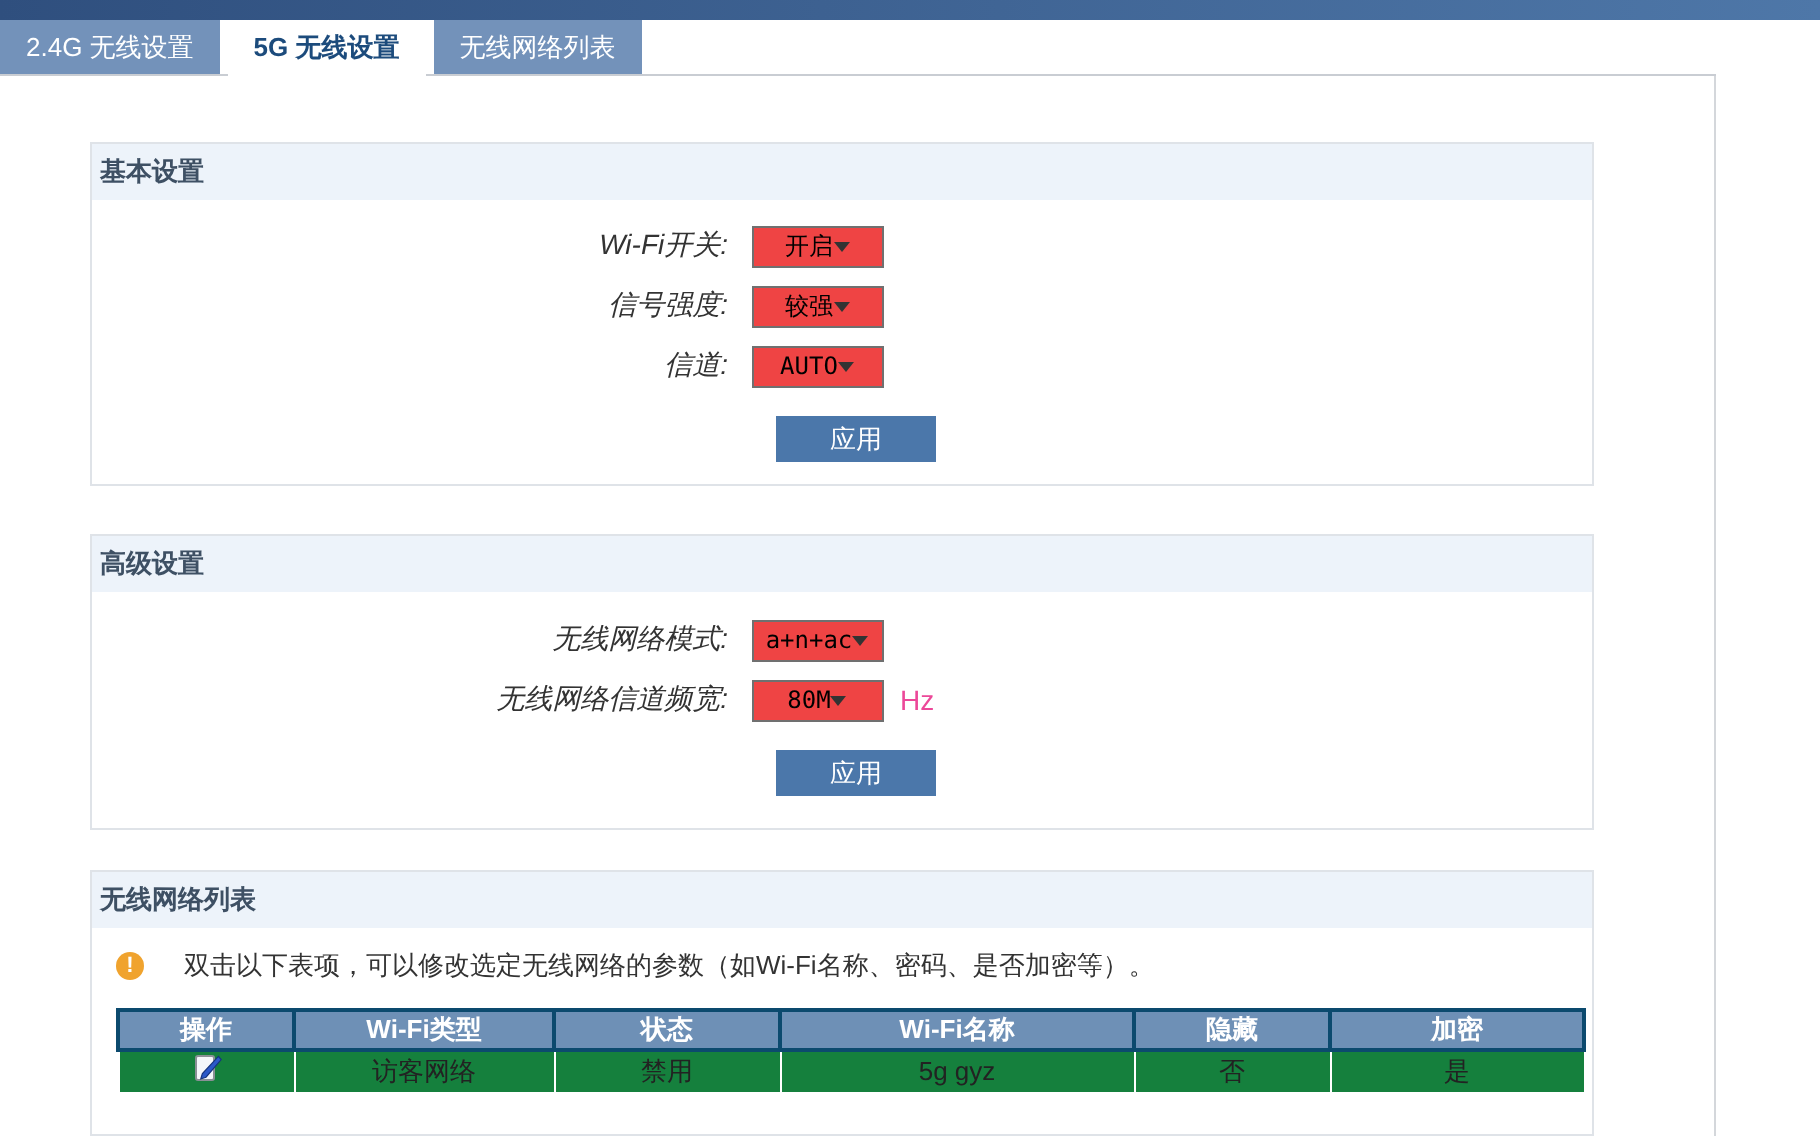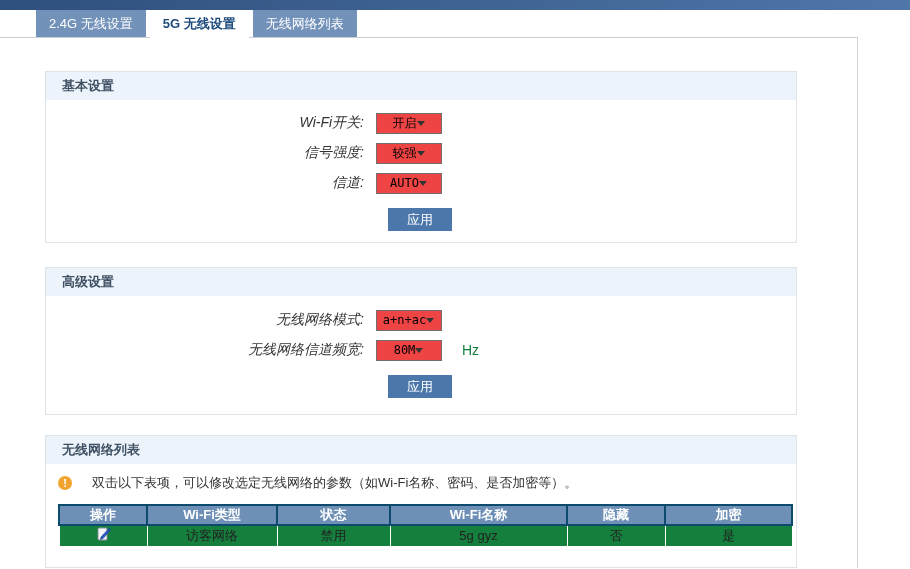--- a/index.html
+++ b/index.html
@@ -4,51 +4,51 @@
 <style>
   * { margin:0; padding:0; box-sizing:border-box; }
   html,body { width:910px; height:569px; overflow:hidden; background:#fff;
     font-family:"Liberation Sans","DejaVu Sans",sans-serif; }
 
   
   .topbar { width:910px; height:10px;
     background:linear-gradient(to right,#2f4f7e,#4e77a8); }
 
   
-  .tabbar { position:relative; height:28px; width:910px; background:#fff;padding-left:36px; }
+  .tabbar { position:relative; height:28px; width:910px; background:#fff; }
   .tabbar::after { content:""; position:absolute; left:0; width:858px; bottom:0;
     height:1px; background:#c9cdd3; }
   .tabs { display:flex; height:28px; }
   .tab { height:28px; line-height:28px; padding:0 13px; margin-right:4px;
     background:#7392ba; color:#fff; font-size:13px; cursor:pointer; white-space:nowrap; }
   .tab.active { position:relative; z-index:2; height:29px; margin-bottom:-1px;
     background:#fff; color:#1c4b7c; font-weight:bold; }
 
   
   .content { width:858px; min-height:530px; border-right:1px solid #d4d7db; padding-top:33px; }
 
   .section { margin-left:45px; width:752px; border:1px solid #dfe3e8; background:#fff; }
-  .section-header { height:28px; line-height:28px; background:#edf3fa; padding-left:16px;
+  .section-header { height:28px; line-height:28px; background:#edf3fa; padding-left:4px;
     font-size:13px; font-weight:bold; color:#3e5064; }
 
   .form-body { padding-top:8px; }
   .form-row { display:flex; align-items:center; height:30px; }
   .flabel { width:330px; text-align:right; padding-right:12px; font-size:14px; color:#333;font-style:italic; }
   .sel { display:inline-flex; align-items:center; justify-content:center;
     width:66px; height:21px; border:1px solid #707070; background:#ef4444;
     padding:0 5px 0 4px; cursor:pointer; }
   .sel .sel-val { font-size:12px; color:#000;
     font-family:"DejaVu Sans Mono","Liberation Sans",sans-serif; }
   .sel .arrow { width:0; height:0; border-left:4px solid transparent;
     border-right:4px solid transparent; border-top:5px solid #333; }
-  .suffix { font-size:14px; color:#15803d; margin-left:20px; }
+  .suffix { font-size:14px; color:#ec4899; margin-left:8px; }
 
   .btn-row { padding:10px 0 11px 342px; }
   .btn-row2 { padding:10px 0 16px 342px; }
-  .apply-btn { width:64px; height:23px; background:#4b77aa; color:#fff; border:none;
+  .apply-btn { width:80px; height:23px; background:#4b77aa; color:#fff; border:none;
     font-size:13px; cursor:pointer; font-family:inherit; }
 
   .notice { display:flex; align-items:center; margin:10px 0 0 12px; }
   .warn-ico { width:14px; height:14px; border-radius:50%; background:#f0a32e; color:#fff;
     font-size:11px; font-weight:bold; text-align:center; line-height:14px; flex:0 0 14px; }
   .notice-text { font-size:13px; color:#333; margin-left:20px; }
 
   table.netlist { border-collapse:collapse; table-layout:fixed; width:733px;
     margin:12px 0 20px 12px; }
   .netlist th { background:#6e90b6; color:#fff; font-size:13px; font-weight:bold;

